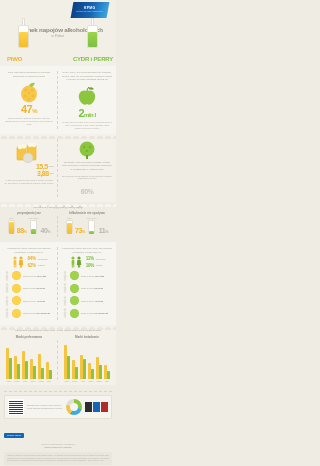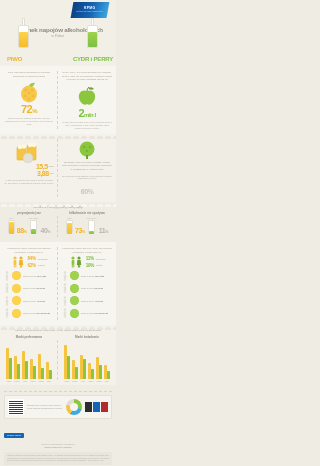--- a/index.html
+++ b/index.html
@@ -258,21 +258,21 @@
           <g fill="#e8b42c" opacity=".55">
             <circle cx="10" cy="9" r="1.6"></circle>
               <circle cx="16" cy="9" r="1.6"></circle>
             <circle cx="13" cy="12" r="1.6"></circle>
               <circle cx="9" cy="15" r="1.6"></circle>
             <circle cx="17" cy="15" r="1.6"></circle>
               <circle cx="13" cy="18" r="1.6"></circle>
           </g>
         </svg>
         <div class="stat-row">
-          <span class="big-num beer"><span>72</span><span class="unit">%</span></span>
+          <span class="big-num beer"><span>47</span><span class="unit">%</span></span>
         </div>
         <div class="note">Stanowi odsetek wartości sprzedaży napojów alkoholowych w Polsce w 2013 roku, czyli najlepszy wynik</div>
       </div>
 
       <div class="col">
         <div class="blurb">Cydr i perry, a w szczególności ten pierwszy trunek, stały się przedmiotem rosnącej uwagi rynkowej w ciągu ostatnich dwóch lat</div>
         <svg class="ico" width="26" height="22" viewBox="0 0 26 22" style="margin:0 auto">
           <path d="M13 6 C8 4 4 8 5 13 C6 18 10 21 13 19 C16 21 20 18 21 13 C22 8 18 4 13 6z" fill="#8cc63f"></path>
           <path d="M13 6 q0 -3 2 -4" stroke="#6aa331" stroke-width="1" fill="none"></path>
           <path d="M14 3 q4 -2 6 1 q-4 2 -6 -1z" fill="#6aa331"></path>

